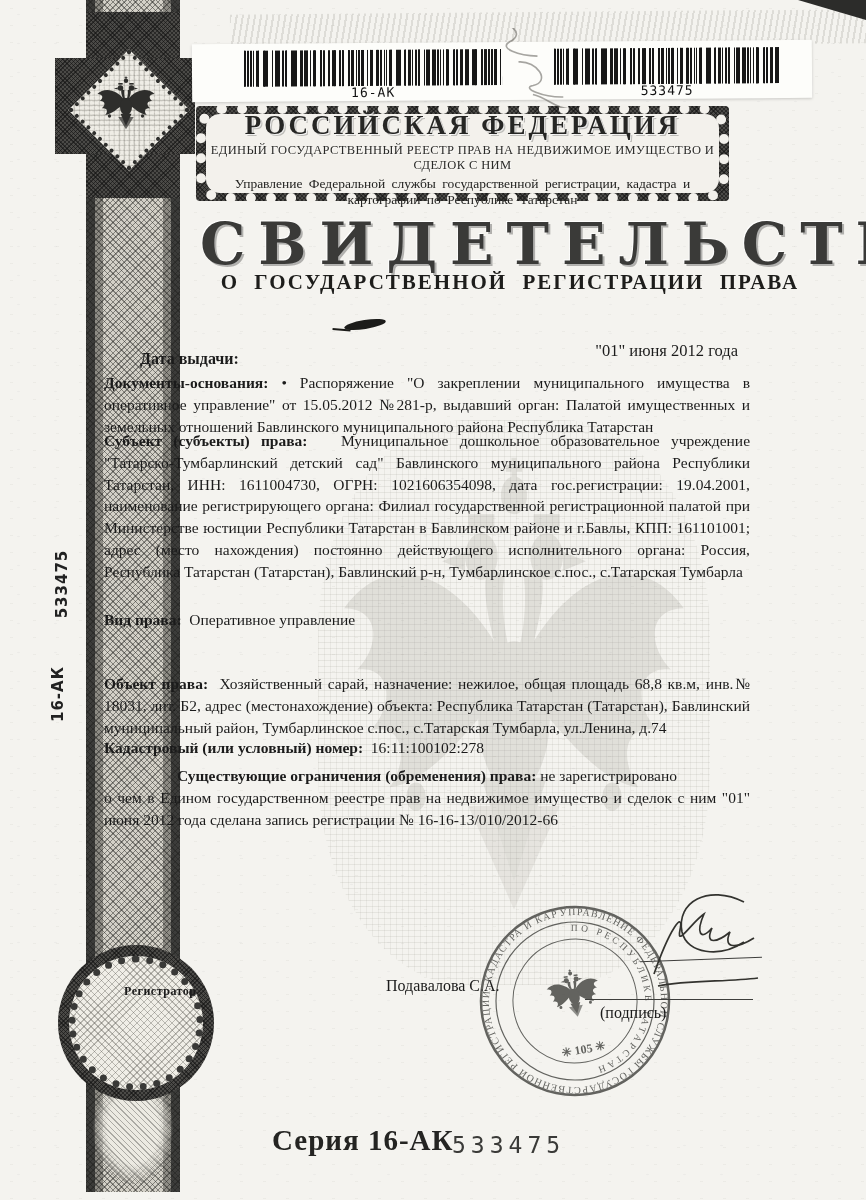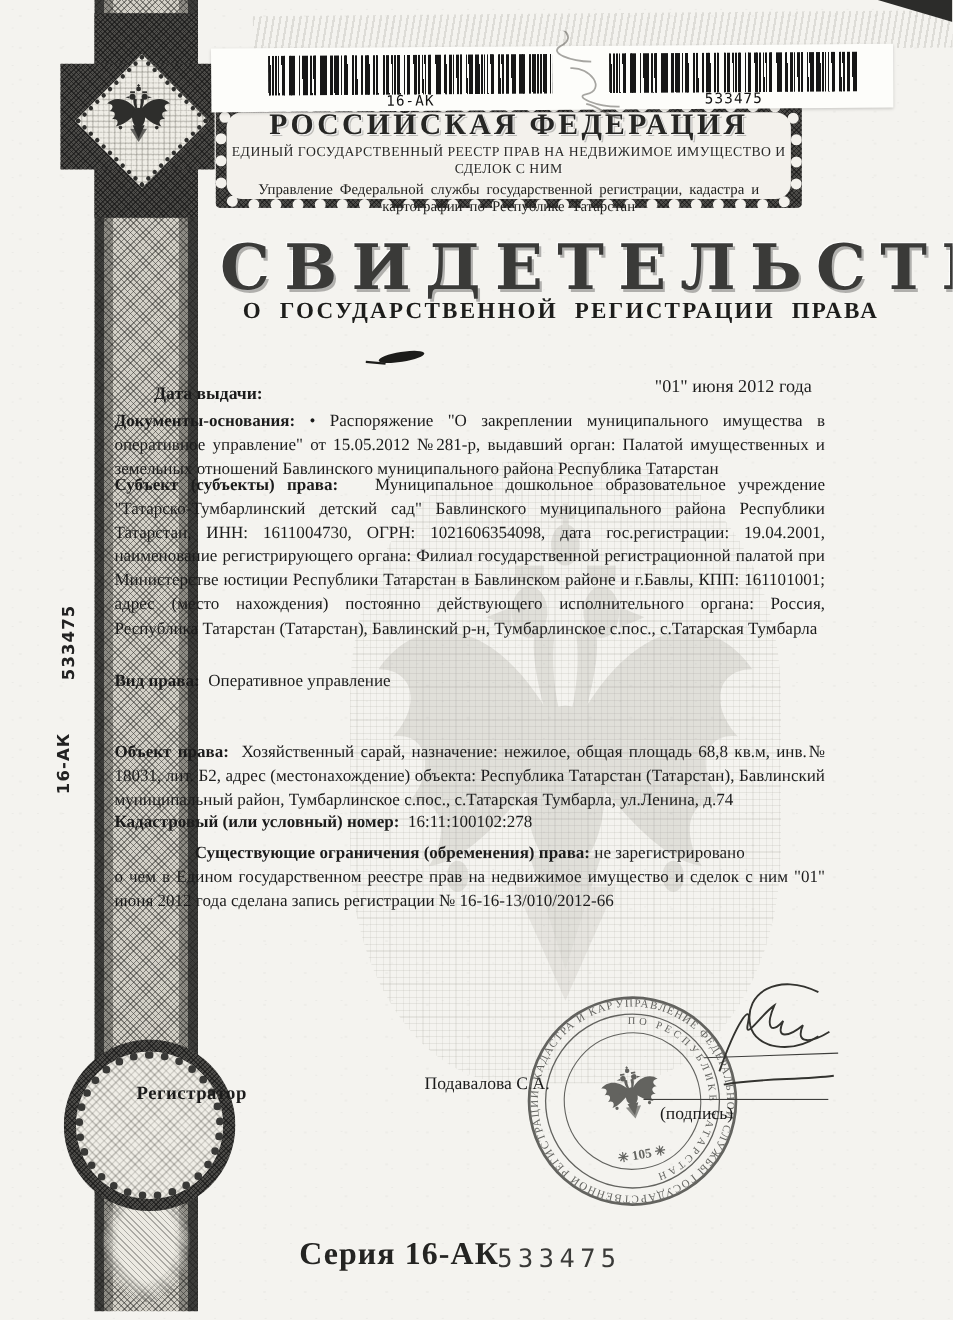--- a/index.html
+++ b/index.html
@@ -58,21 +58,21 @@
       repeating-linear-gradient(90deg,#161616 0 2px,transparent 2px 3px,#161616 3px 5px,transparent 5px 9px,#161616 9px 10px,transparent 10px 12px,#161616 12px 15px,transparent 15px 19px),
       repeating-linear-gradient(90deg,#161616 0 1px,transparent 1px 6px,#161616 6px 8px,transparent 8px 14px);}
   #bc1{left:52px;width:258px;}
   #bc2{left:362px;width:226px;}
   .bc-label{position:absolute;top:42px;text-align:center;
     font-family:"DejaVu Sans Mono",monospace;font-size:13px;letter-spacing:1px;color:#111;}
   #bc1-label{left:52px;width:258px;}
   #bc2-label{left:362px;width:226px;}
   #handwriting{left:455px;top:28px;width:150px;height:80px;z-index:4;}
   
-  #ribbon{left:196px;top:94px;width:533px;height:95px;z-index:2;border-radius:4px;}
+  #ribbon{left:196px;top:106px;width:533px;height:95px;z-index:2;border-radius:4px;}
   #ribbon-inner{position:absolute;left:10px;top:8px;right:10px;bottom:8px;
     background:#f3f1ec;border-radius:14px;}
   #ribbon-inner::before{content:"";position:absolute;inset:-10px;border:10px dotted #f3f1ec;
     border-radius:26px;pointer-events:none;}
   #ribbon-text{position:absolute;inset:0;z-index:5;text-align:center;}
   #hdr-country{margin:4px 0 0;font-size:27px;font-weight:700;letter-spacing:3px;color:#262624;
     text-shadow:1px 1px 0 rgba(255,255,255,.7),2px 2px 0 rgba(0,0,0,.22);}
   #hdr-registry{margin-top:2px;font-size:12.5px;font-weight:400;letter-spacing:.4px;color:#2a2a28;
     text-shadow:1px 1px 0 rgba(255,255,255,.6);}
   #hdr-authority{margin-top:3px;font-size:13.5px;color:#232321;word-spacing:3px;}
@@ -106,21 +106,21 @@
       repeating-linear-gradient(0deg, rgba(110,108,98,.12) 0 1px, transparent 1px 6px),
       repeating-linear-gradient(90deg, rgba(110,108,98,.10) 0 1px, transparent 1px 6px);}
   #watermark svg{width:100%;height:100%;opacity:.16;}
   
   #rosette{left:58px;top:945px;width:156px;height:156px;border-radius:50%;z-index:2;}
   #rosette-inner{position:absolute;left:11px;top:11px;width:120px;height:120px;border-radius:50%;
     background-color:#f0eee7;
     background-image:repeating-linear-gradient(45deg, rgba(80,78,72,.35) 0 1px, transparent 1px 5px),
                      repeating-linear-gradient(135deg, rgba(80,78,72,.35) 0 1px, transparent 1px 5px);
     border:7px dotted #393937;}
-  #registrar-label{left:124px;top:984px;z-index:4;font-weight:700;font-size:17px;letter-spacing:.5px;}
+  #registrar-label{left:124px;top:984px;z-index:4;font-weight:700;font-size:12px;letter-spacing:.5px;}
   #registrar-name{left:386px;top:977px;z-index:3;font-size:16px;}
   #stamp{left:477px;top:903px;width:196px;height:196px;z-index:4;transform:rotate(-10deg);opacity:.85;}
   #signature{left:558px;top:888px;width:210px;height:125px;z-index:5;}
   #sig-line1{left:640px;top:959px;width:122px;height:1px;background:#3e3e3c;transform:rotate(-2deg);z-index:4;}
   #sig-line2{left:585px;top:999px;width:168px;height:1px;background:#3e3e3c;z-index:4;}
   #sig-caption{left:600px;top:1004px;z-index:5;font-size:16px;}
   
   .vtext{z-index:3;width:84px;text-align:center;transform:rotate(-90deg);
     font-family:"DejaVu Sans",sans-serif;font-weight:700;font-size:15px;letter-spacing:1px;color:#222;}
   #v-number{left:20px;top:575px;}

